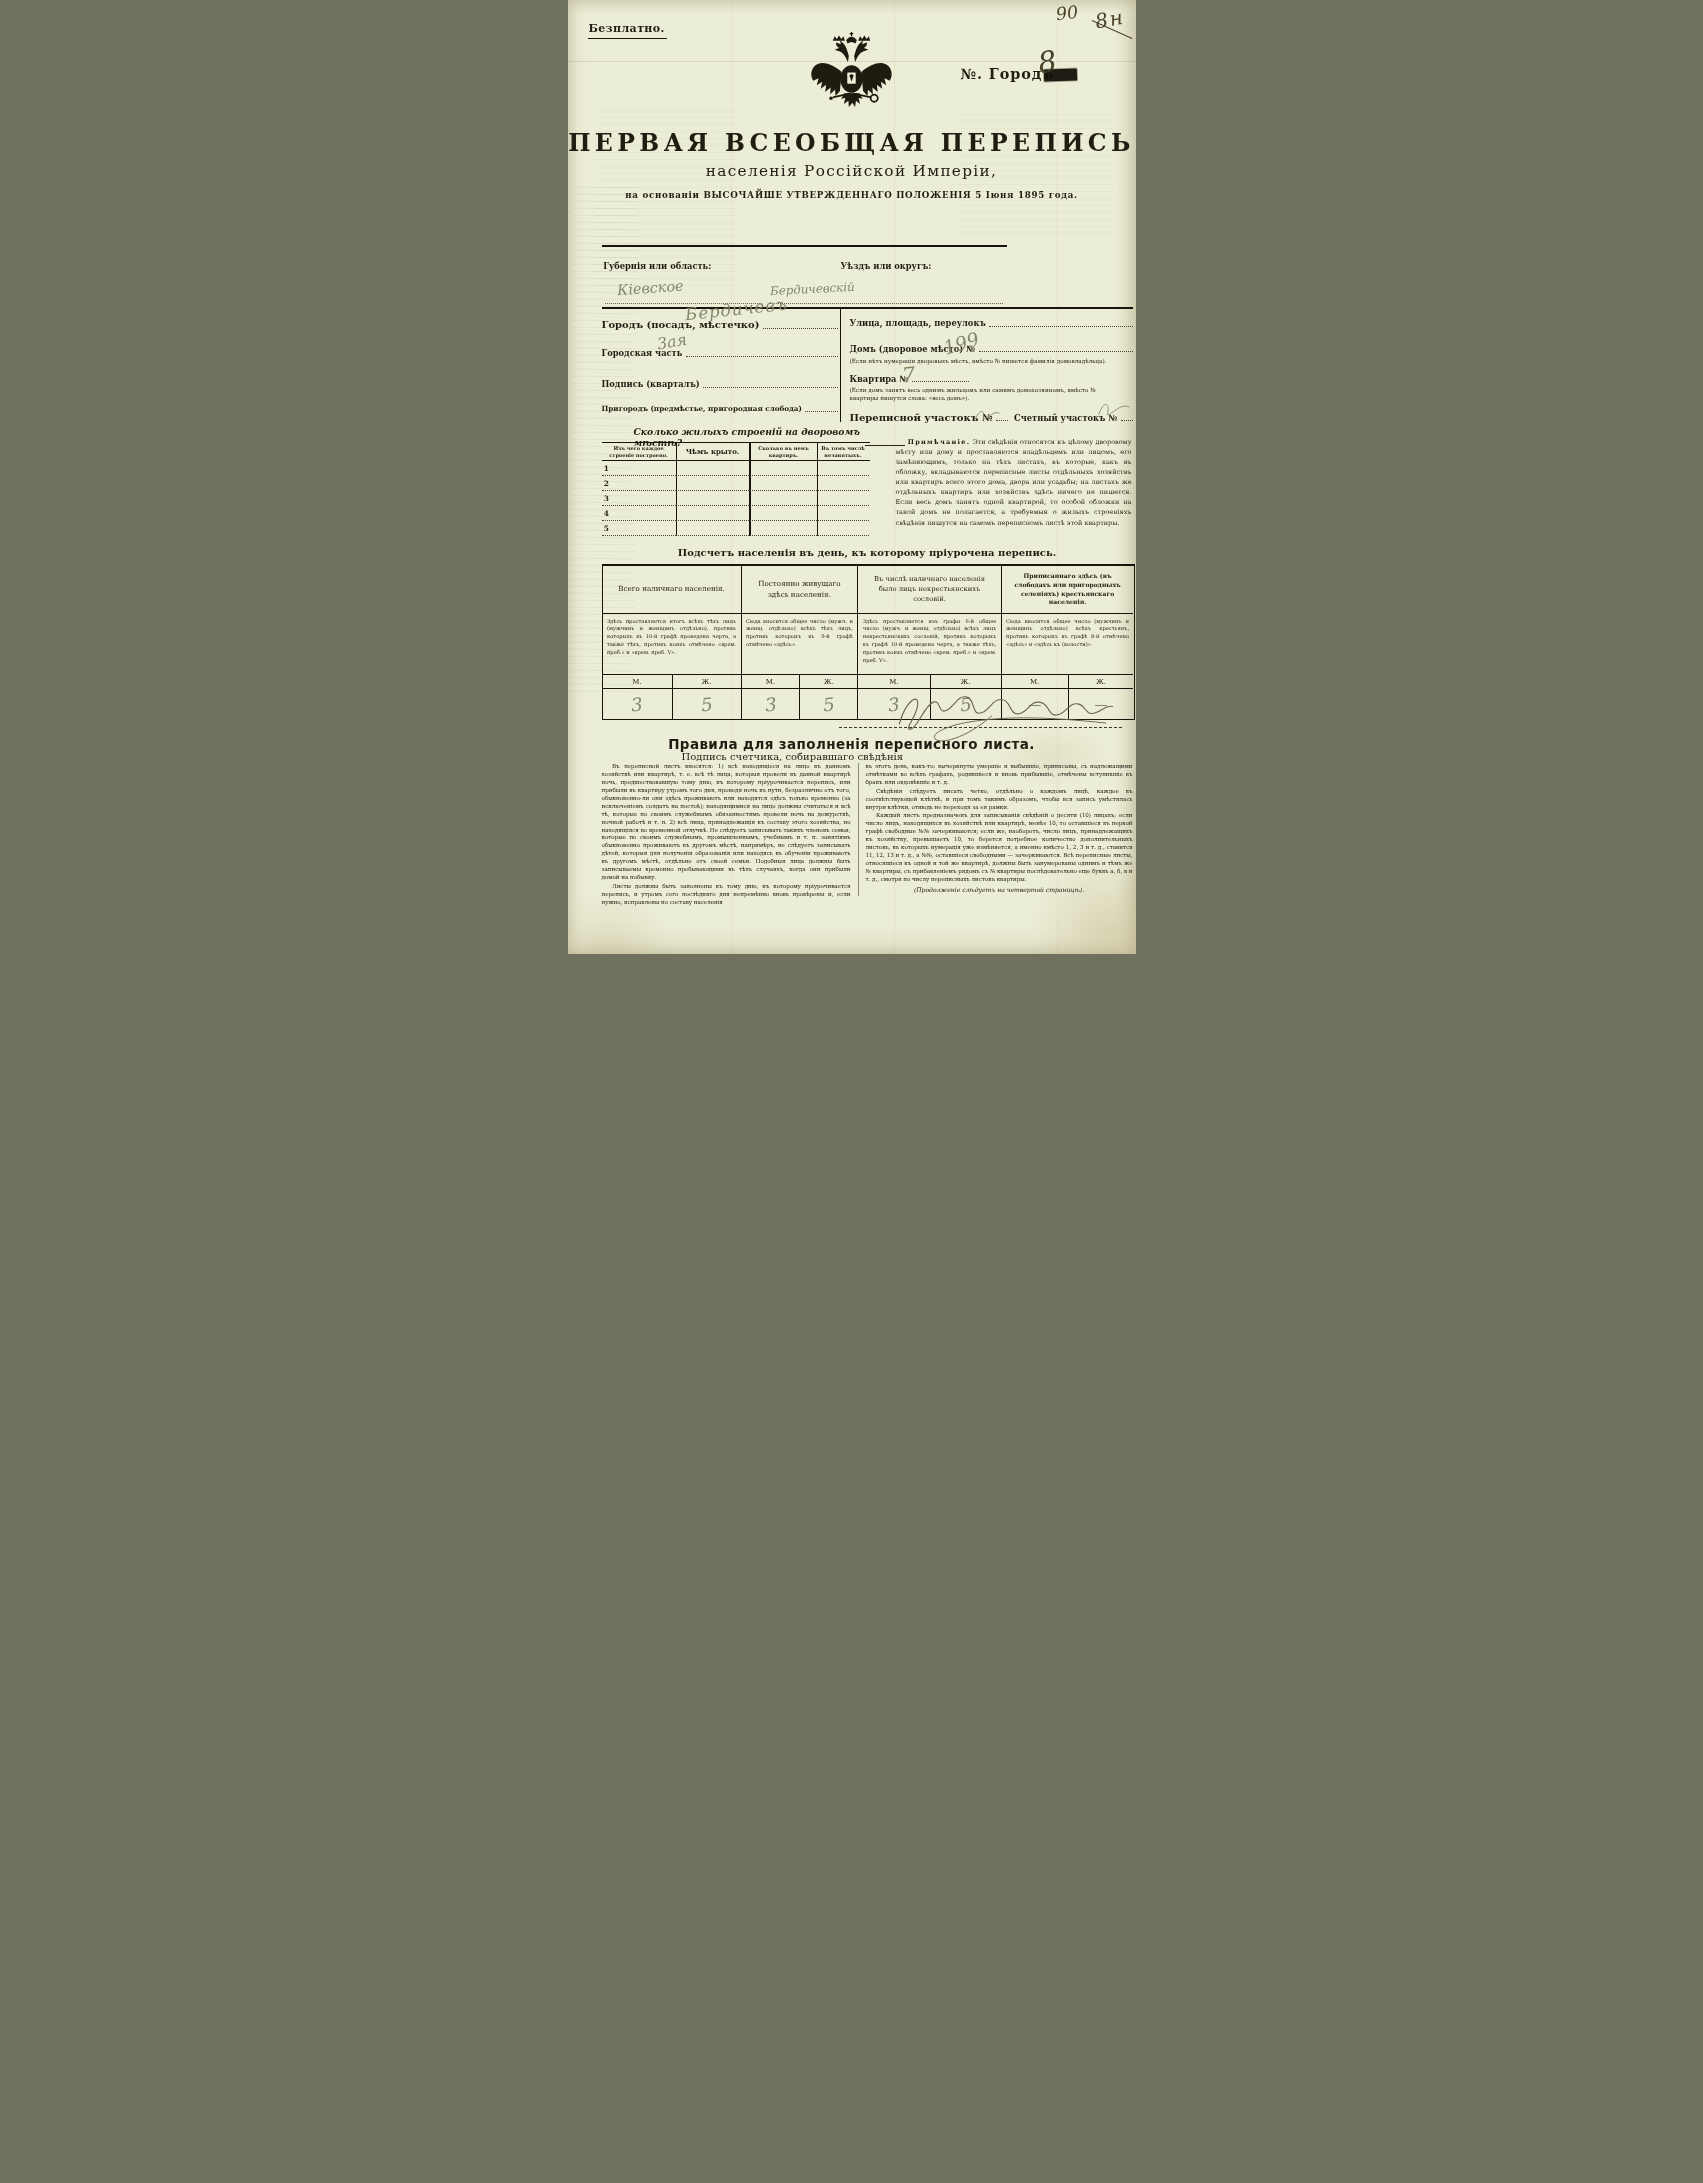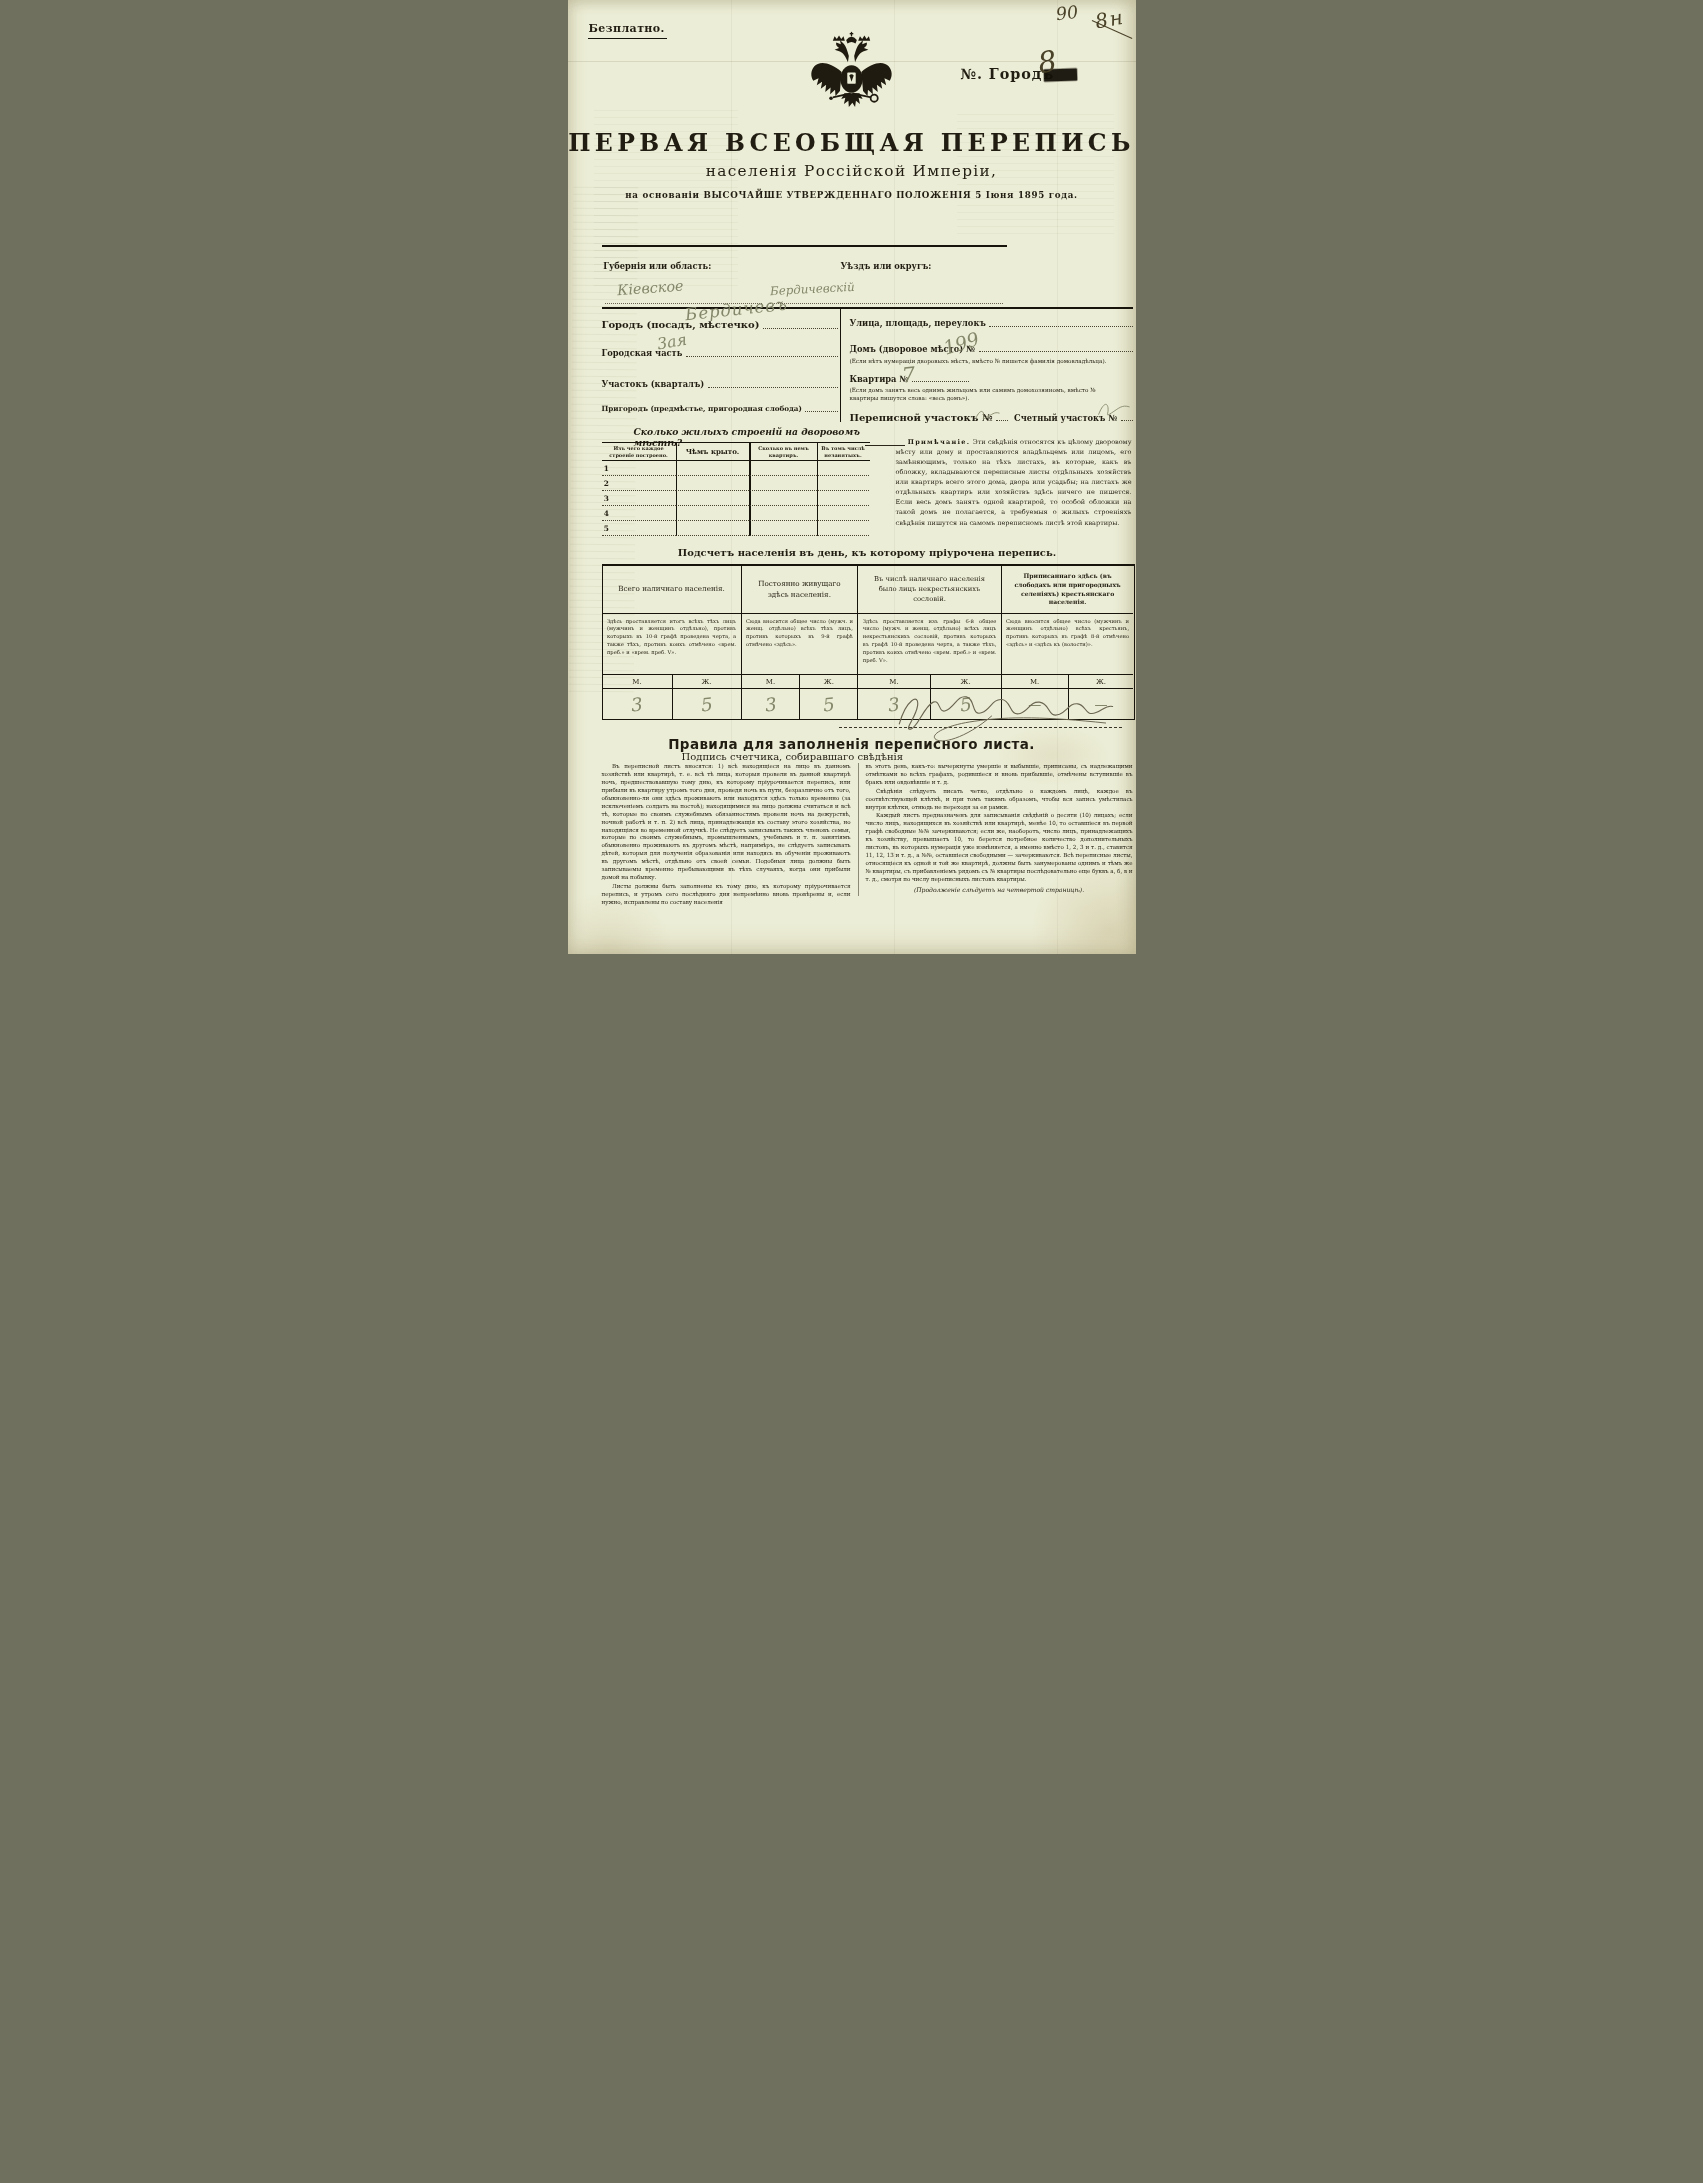--- a/index.html
+++ b/index.html
@@ -139,21 +139,21 @@
   <div class="abs" style="left:34px;top:307px;width:236px;">
     <div class="fline" style="margin-top:12.2px;">
       <span class="lbl" style="font-size:10px;">Городъ (посадъ, мѣстечко)</span>
       <span class="dots"></span>
     </div>
     <div class="fline" style="margin-top:18.3px;">
       <span class="lbl" style="font-size:8.3px;">Городская часть</span>
       <span class="dots"></span>
     </div>
     <div class="fline" style="margin-top:21px;">
-      <span class="lbl" style="font-size:8.3px;">Участокъ (кварталъ)</span>
+      <span class="lbl" style="font-size:8.3px;">Подпись (кварталъ)</span>
       <span class="dots"></span>
     </div>
     <div class="fline" style="margin-top:15px;">
       <span class="lbl" style="font-size:7.2px;">Пригородъ (предмѣстье, пригородная слобода)</span>
       <span class="dots"></span>
     </div>
     <div class="abs hand" style="left:83px;top:-7px;font-size:16.6px;transform:rotate(-6deg);letter-spacing:0.9px;">Бердичевъ</div>
     <div class="abs hand" style="left:55px;top:24.5px;font-size:15.7px;transform:rotate(-10deg);">3ая</div>
   </div>
 

